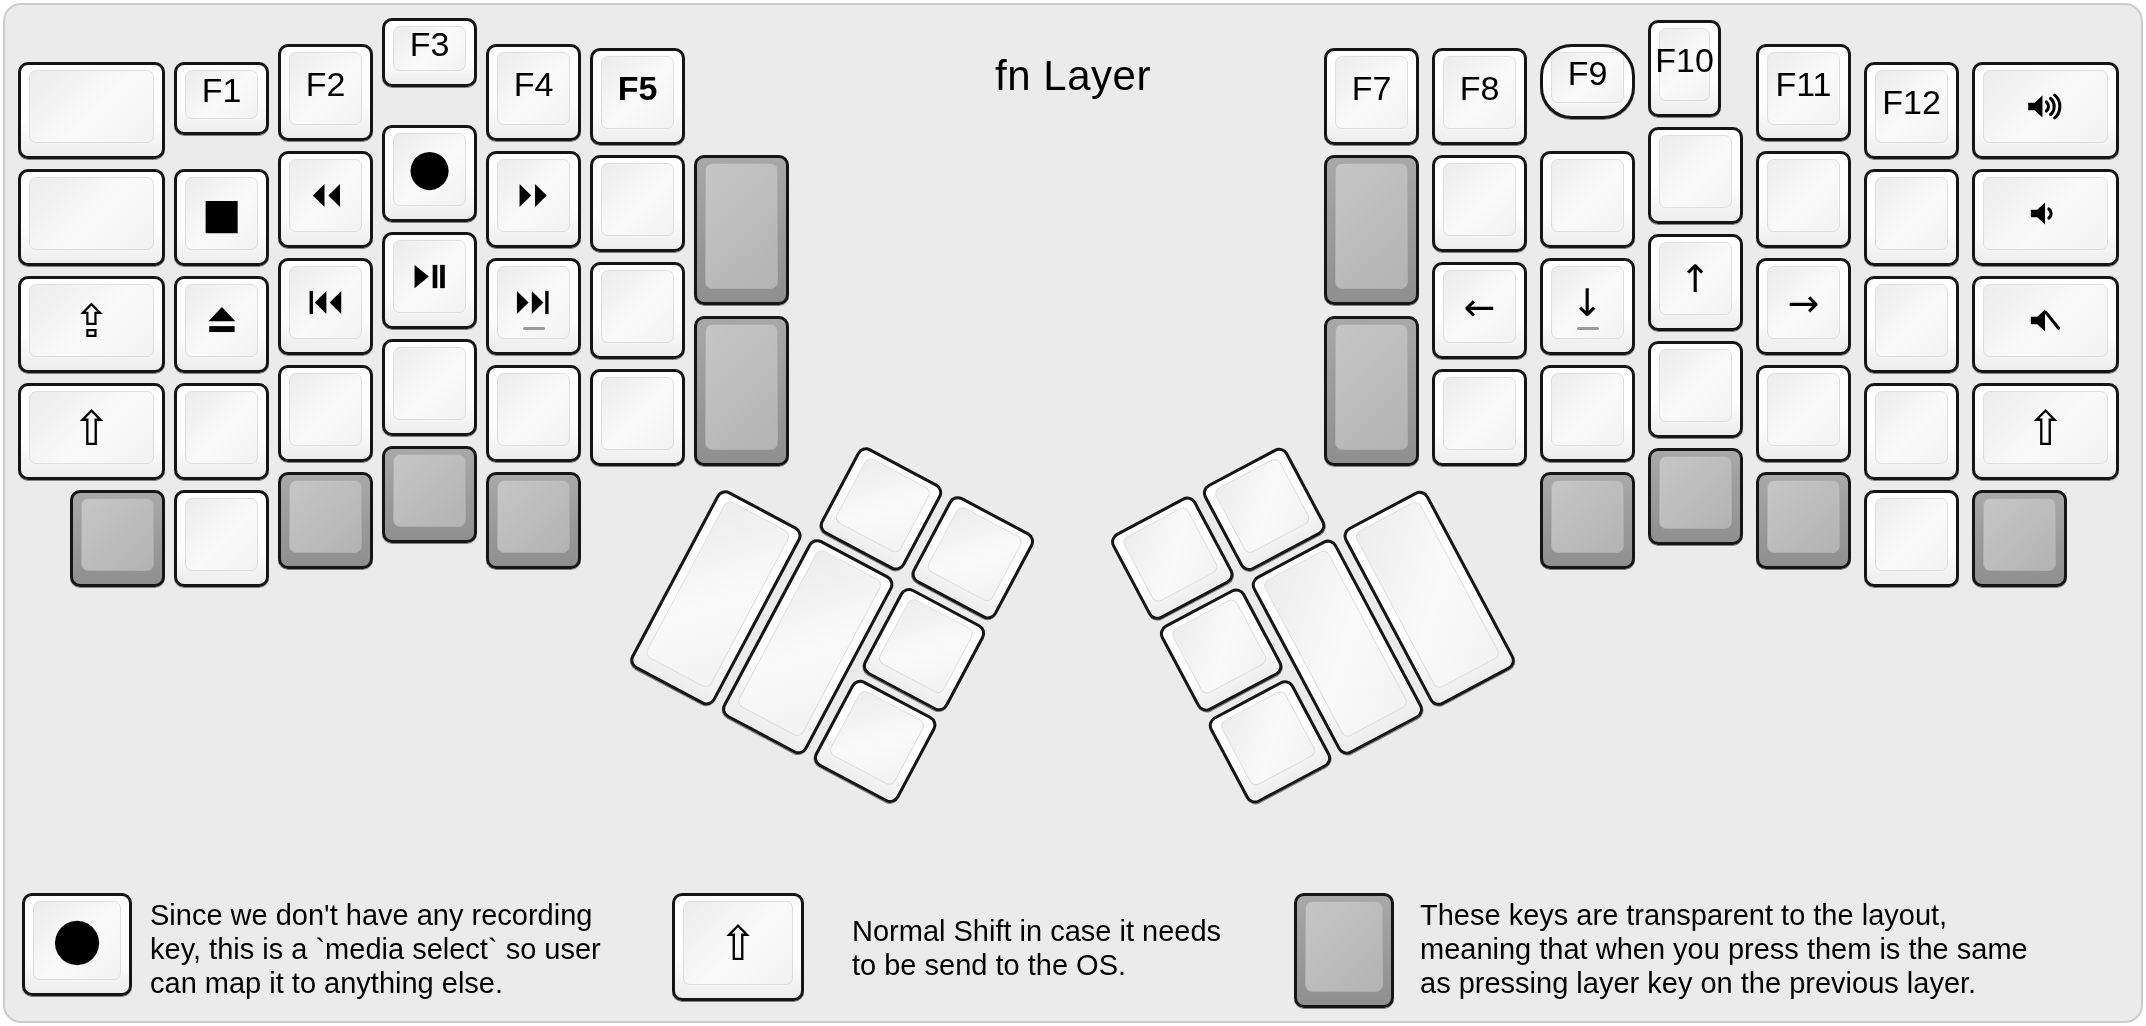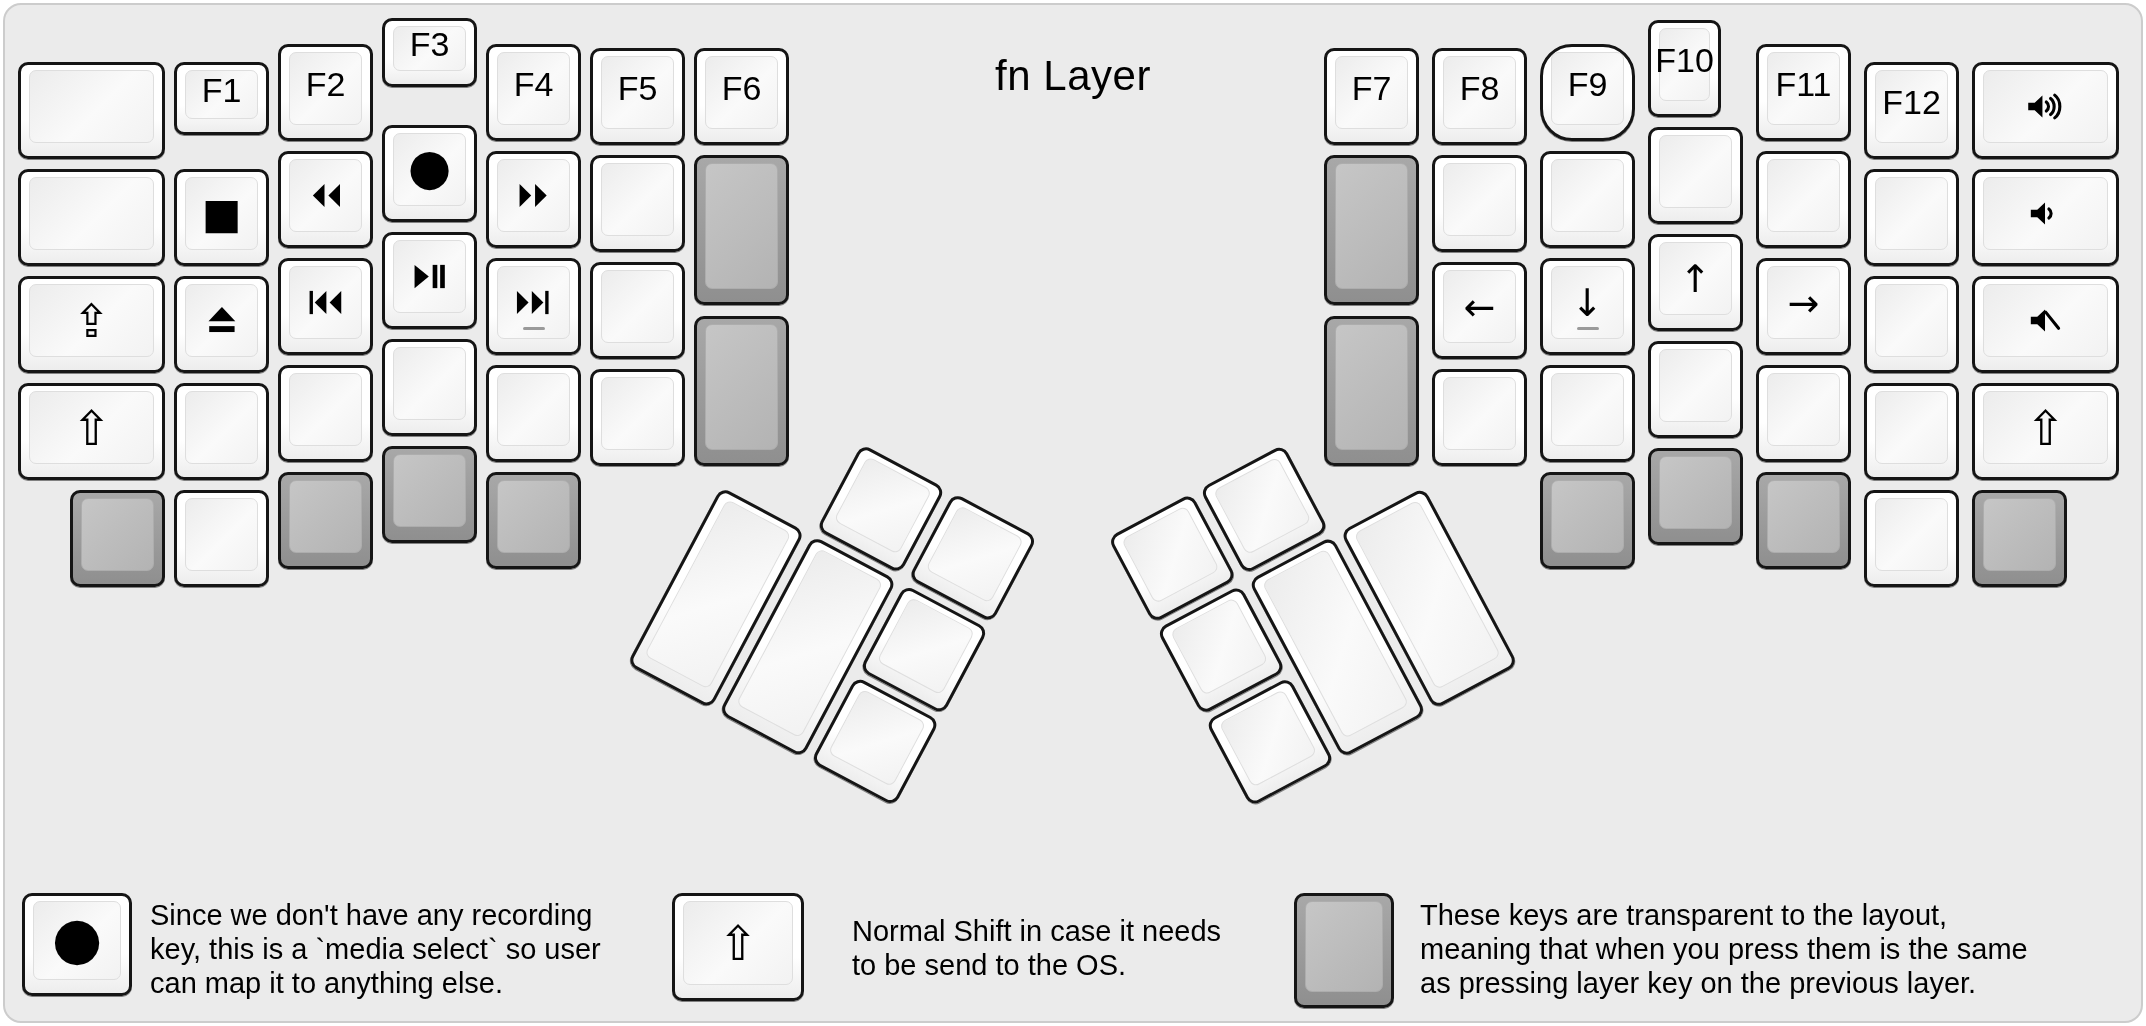--- a/index.html
+++ b/index.html
@@ -218,39 +218,34 @@
           </span>
           <div class="homing"></div>
         </div>
       </div>
       <div class="key" style="left: 486px; top: 365px; width: 95px; height: 97px;">
         <div class="keytop"></div>
       </div>
       <div class="key gray" style="left: 486px; top: 472px; width: 95px; height: 97px;">
         <div class="keytop"></div>
       </div>
-      <div class="key" style="left: 590px; top: 48px; width: 95px; height: 97px;">
+      <div class="key" style="left: 590px; top: 48px; width: 95px; height: 97px; font-weight: bold;">
         <div class="keytop">
           <span class="klabel">F5</span>
         </div>
       </div>
       <div class="key" style="left: 590px; top: 155px; width: 95px; height: 97px;">
         <div class="keytop"></div>
       </div>
       <div class="key" style="left: 590px; top: 262px; width: 95px; height: 97px;">
         <div class="keytop"></div>
       </div>
       <div class="key" style="left: 590px; top: 369px; width: 95px; height: 97px;">
         <div class="keytop"></div>
       </div>
-      <div class="key" style="left: 694px; top: 48px; width: 95px; height: 97px;">
-        <div class="keytop">
-          <span class="klabel">F6</span>
-        </div>
-      </div>
       <div class="key gray" style="left: 694px; top: 155px; width: 95px; height: 150px;">
         <div class="keytop"></div>
       </div>
       <div class="key gray" style="left: 694px; top: 316px; width: 95px; height: 150px;">
         <div class="keytop"></div>
       </div>
       <div class="key" style="left: 1324px; top: 48px; width: 95px; height: 97px;">
         <div class="keytop">
           <span class="klabel">F7</span>
         </div>
@@ -270,21 +265,21 @@
         <div class="keytop"></div>
       </div>
       <div class="key" style="left: 1432px; top: 262px; width: 95px; height: 97px;">
         <div class="keytop">
           <span class="gchar g-left">←</span>
         </div>
       </div>
       <div class="key" style="left: 1432px; top: 369px; width: 95px; height: 97px;">
         <div class="keytop"></div>
       </div>
-      <div class="key" style="left: 1540px; top: 44px; width: 95px; height: 97px; border-radius: 32px;">
+      <div class="key" style="left: 1540px; top: 44px; width: 95px; height: 75px; border-radius: 32px;">
         <div class="keytop">
           <span class="klabel">F9</span>
         </div>
       </div>
       <div class="key" style="left: 1540px; top: 151px; width: 95px; height: 97px;">
         <div class="keytop"></div>
       </div>
       <div class="key" style="left: 1540px; top: 258px; width: 95px; height: 97px;">
         <div class="keytop">
           <span class="gchar g-down">↓</span>

